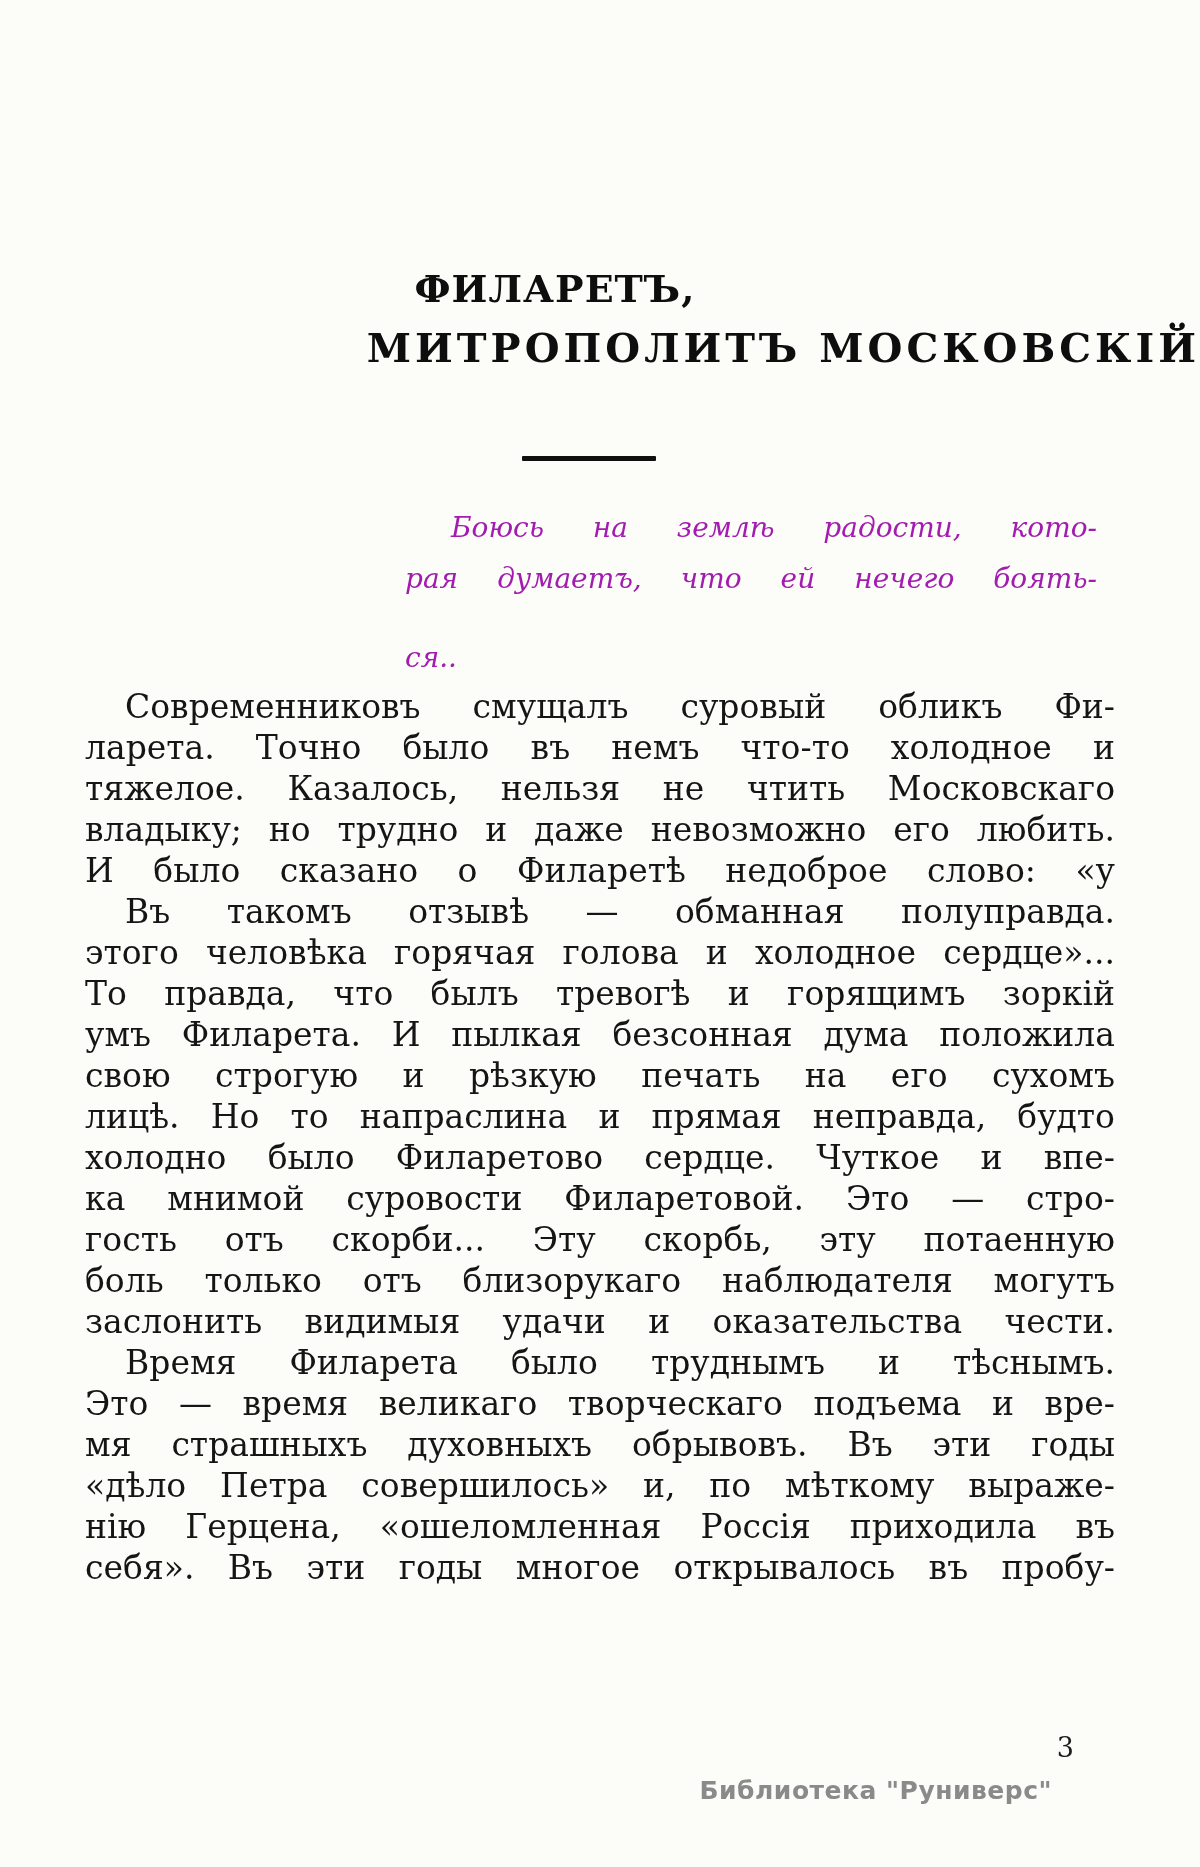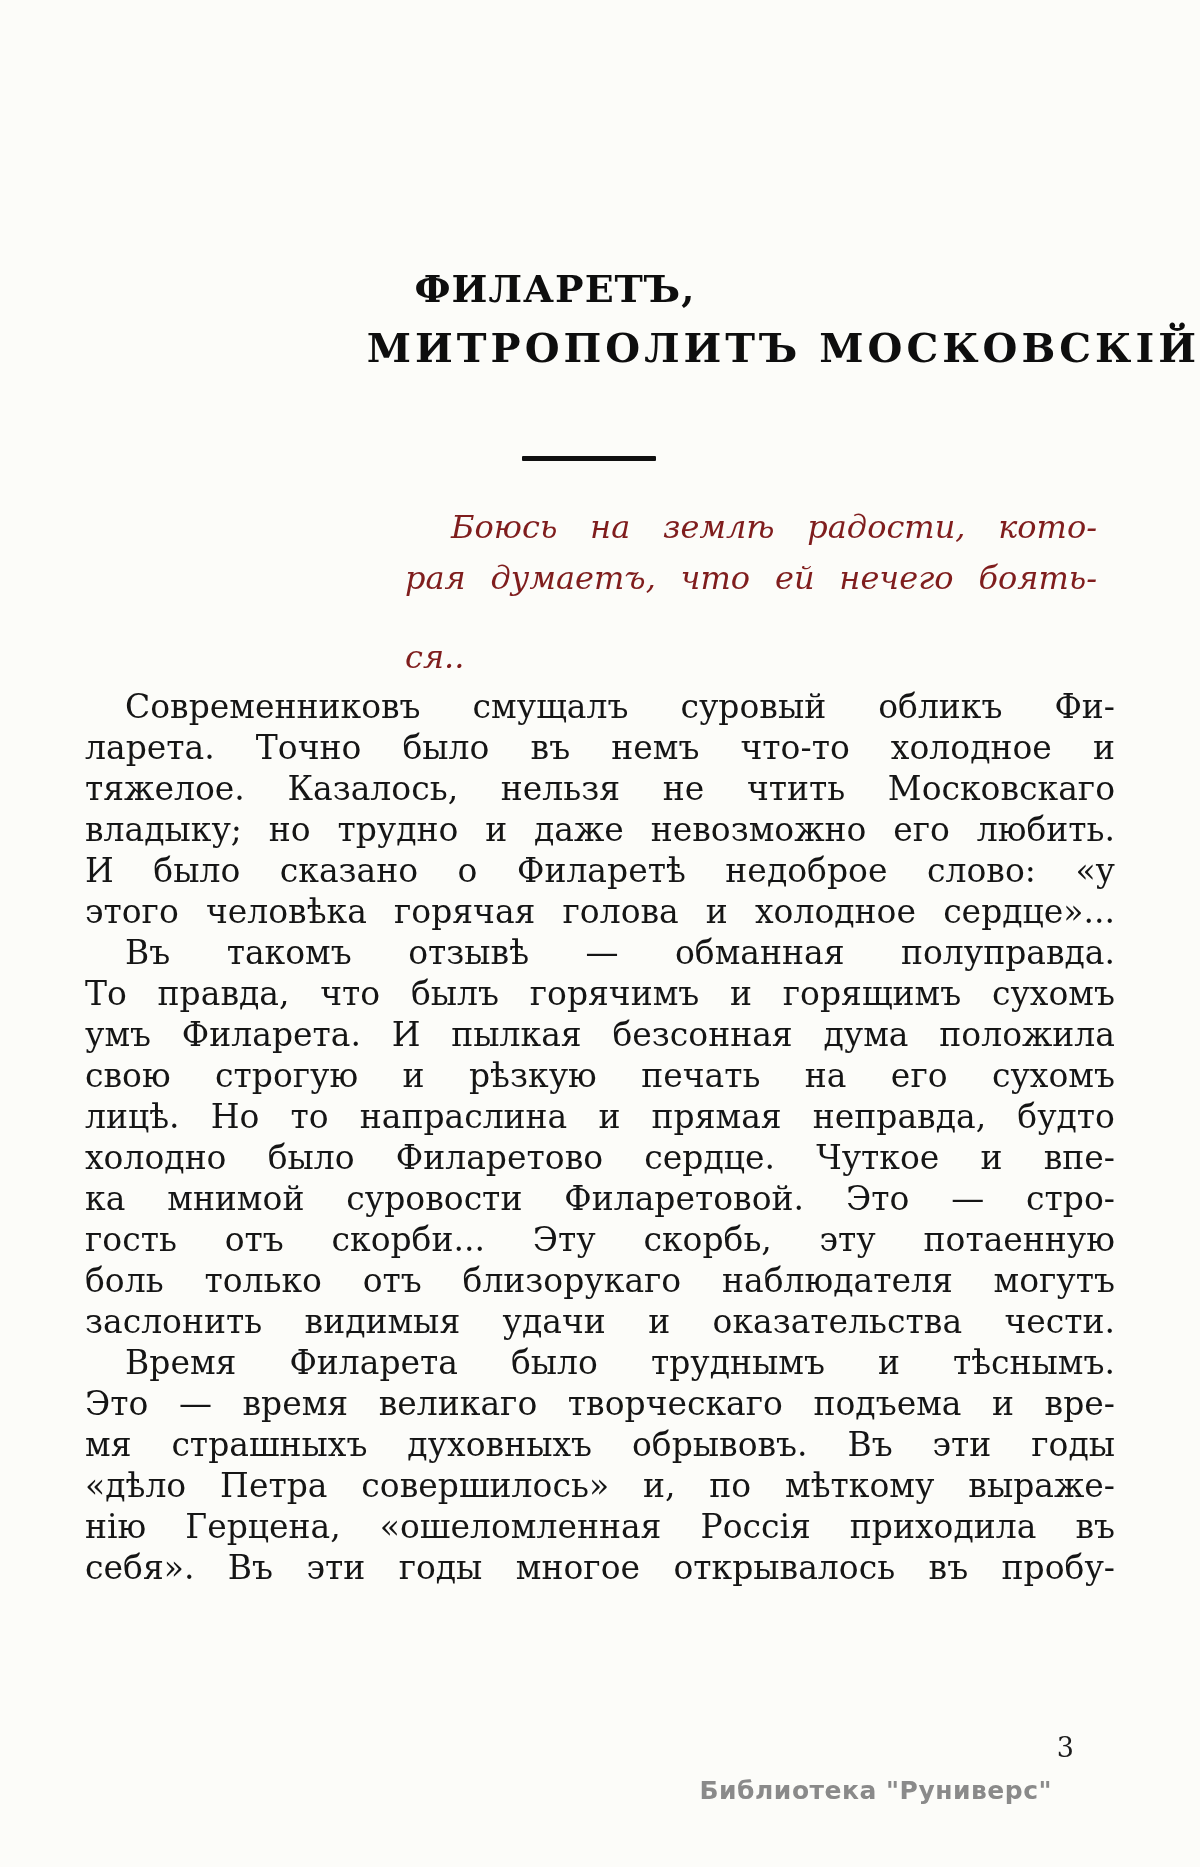--- a/index.html
+++ b/index.html
@@ -26,23 +26,23 @@
     top: 456px; left: 522px;
     width: 134px; height: 5px;
     background: #101010;
     border-radius: 1px;
   }
 
   .epigraph {
     position: absolute;
     top: 502px; left: 405px; width: 692px;
     font-style: italic;
-    font-size: 32px;
+    font-size: 28px;
     line-height: 51px;
-    color: #7f1d1d;
+    color: #a21caf;
   }
   .epigraph .line { text-align: justify; text-align-last: justify; text-justify: inter-word; }
   .epigraph .line.indent { text-indent: 46px; }
   .epigraph .line.nojust { text-align: left; text-align-last: left; margin-top: 28px; }
 
   .bodytext {
     position: absolute;
     top: 686px; left: 85px; width: 1030px;
     font-size: 33px;
     line-height: 41px;
@@ -94,25 +94,25 @@
       <div class="line indent">Современниковъ смущалъ суровый обликъ Фи-</div>
 
       <div class="line">ларета. Точно было въ немъ что-то холодное и</div>
 
       <div class="line">тяжелое. Казалось, нельзя не чтить Московскаго</div>
 
       <div class="line">владыку; но трудно и даже невозможно его любить.</div>
 
       <div class="line">И было сказано о Филаретѣ недоброе слово: «у</div>
 
+      <div class="line indent">Въ такомъ отзывѣ — обманная полуправда.</div>
+
       <div class="line">этого человѣка горячая голова и холодное сердце»...</div>
 
-      <div class="line indent">Въ такомъ отзывѣ — обманная полуправда.</div>
-
-      <div class="line">То правда, что былъ горячимъ и горящимъ сухомъ</div>
+      <div class="line">То правда, что былъ тревогѣ и горящимъ зоркій</div>
 
       <div class="line">умъ Филарета. И пылкая безсонная дума положила</div>
 
       <div class="line">свою строгую и рѣзкую печать на его сухомъ</div>
 
       <div class="line">лицѣ. Но то напраслина и прямая неправда, будто</div>
 
       <div class="line">холодно было Филаретово сердце. Чуткое и впе-</div>
 
 

